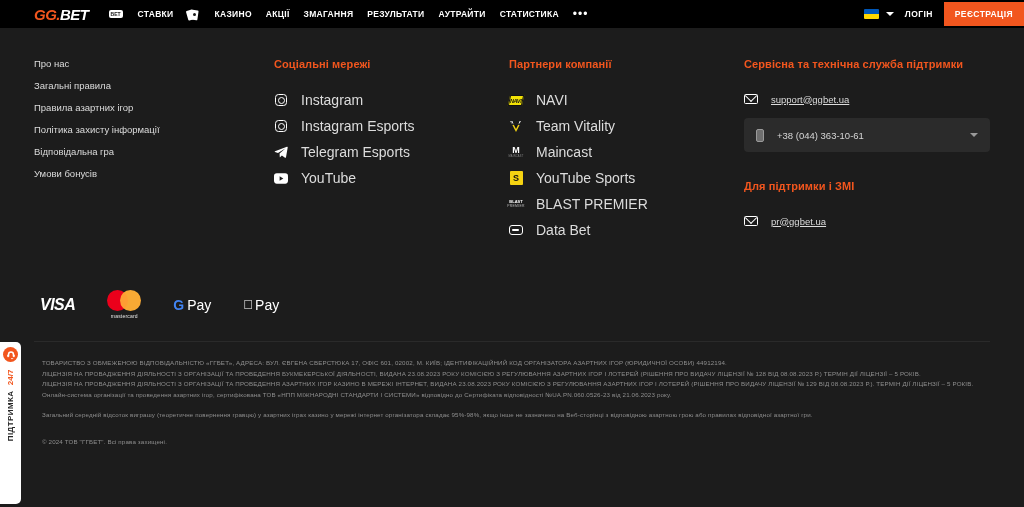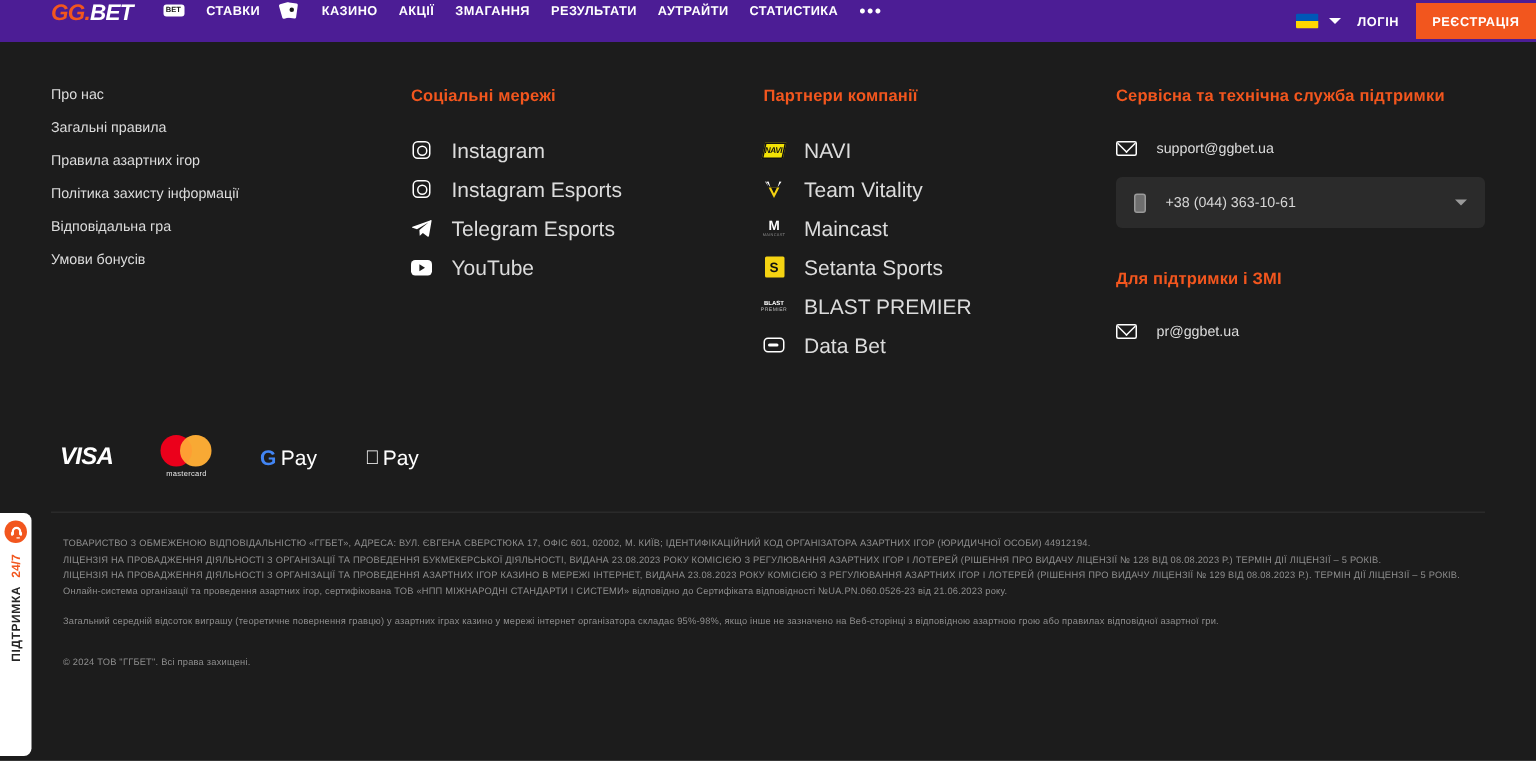--- a/index.html
+++ b/index.html
@@ -4,22 +4,22 @@
 <style>
   * { margin:0; padding:0; box-sizing:border-box; }
   html, body {
     width:1024px; height:507px;
     background:#1c1c1c;
     font-family:"Liberation Sans", sans-serif;
     overflow:hidden;
   }
   
   .navbar{
-    height:28px; background:#4c1d95;
-    display:flex; align-items:flex-start;
+    height:28px; background:#000000;
+    display:flex; align-items:center;
     padding:0 0 0 34px;
     position:relative;
   }
   .logo{ display:flex; align-items:center; font-size:15px; font-weight:bold;
          font-style:italic; letter-spacing:-.5px; margin-right:20px; }
   .logo .gg{ color:#f2561e; }
   .logo .dot{ color:#f2561e; }
   .logo .bet{ color:#ffffff; }
   .nav-items{ display:flex; align-items:center; gap:14px; }
   .nav-item{ display:flex; align-items:center; gap:15px; color:#fff;
@@ -93,21 +93,21 @@
   .blast .b1{ color:#fff; font-size:4px; font-weight:bold; line-height:4px; }
   .blast .b2{ color:#bdbdbd; font-size:3.4px; letter-spacing:.3px; line-height:4px;}
   .databet{ width:15px; height:10px; border:1.6px solid #fff; border-radius:3px;
      position:relative; }
   .databet:after{ content:""; position:absolute; left:2px; top:2.6px;
      width:7px; height:2.4px; background:#fff; border-radius:1px; }
 
   
   .contact-row{ display:flex; align-items:center; gap:13px; margin-bottom:12px;
      cursor:pointer; }
-  .contact-row .lbl{ color:#dcdcdc; font-size:9.5px; }
+  .contact-row .lbl{ color:#dcdcdc; font-size:9.5px;text-decoration:underline; }
   .mail-ic{ width:14px; height:10px; border:1.4px solid #fff; border-radius:1.5px;
      position:relative; overflow:hidden; }
   .mail-ic:after{ content:""; position:absolute; width:9px; height:9px;
      border-right:1.4px solid #fff; border-bottom:1.4px solid #fff;
      transform:rotate(45deg); left:1px; top:-5.4px; }
   .phone-box{ background:#2b2b2b; border-radius:4px; height:34px;
      display:flex; align-items:center; padding:0 12px; gap:13px;
      cursor:pointer; margin-top:4px; }
   .phone-ic{ width:8px; height:13px; border:1.5px solid #9a9a9a;
      border-radius:2px; background:#6e6e6e; }
@@ -289,21 +289,21 @@
           </span>
         </span>
         <span class="lbl">Maincast</span>
       </div>
       <div class="ico-row">
         <span class="ic">
           <span class="setanta">
               <b>S</b>
             </span>
         </span>
-        <span class="lbl">Setanta Sports</span>
+        <span class="lbl">YouTube Sports</span>
       </div>
       <div class="ico-row">
         <span class="ic">
           <span class="blast">
             <span class="b1">BLAST</span>
             <span class="b2">PREMIER</span>
           </span>
         </span>
         <span class="lbl">BLAST PREMIER</span>
       </div>

